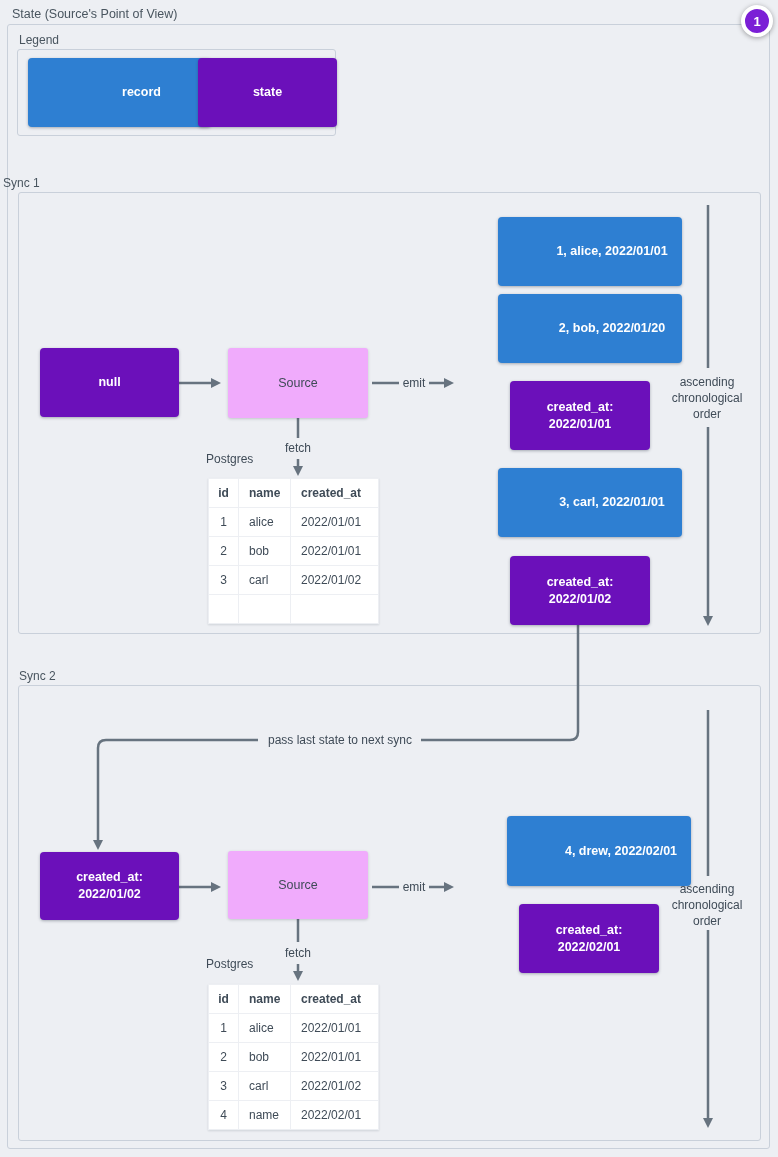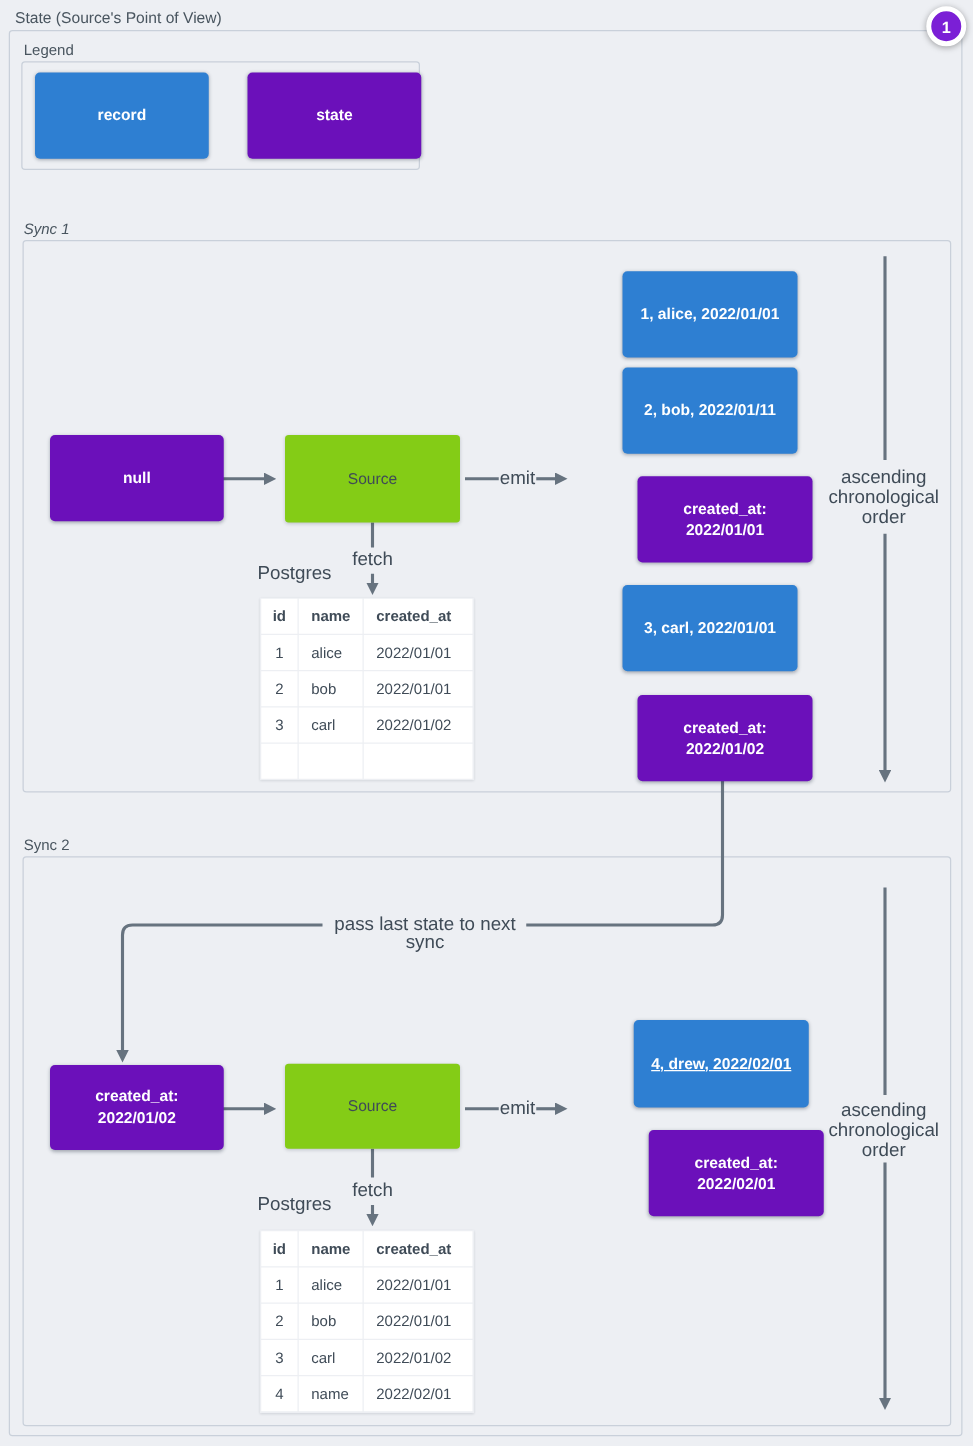--- a/index.html
+++ b/index.html
@@ -19,29 +19,29 @@
     color:var(--text-dark,#3f4b57);
   }
   .frame{position:absolute;border:1px solid var(--frame-border,#c9d0da);border-radius:3px;}
   .flabel{position:absolute;font-size:12px;color:#49555f;white-space:nowrap;line-height:14px;}
   .box{
     position:absolute;border-radius:4px;display:flex;flex-direction:column;
     align-items:center;justify-content:center;text-align:center;
     font-size:12.5px;font-weight:bold;color:#fff;line-height:17px;
     box-shadow:0 1px 3px rgba(30,40,60,.35);
   }
-  .record{background:var(--record-blue,#2e7fd2);}
+  .record{background:var(--record-blue,#2e7fd2);padding-left:44px;}
   .state{background:var(--state-purple,#6b10ba);margin-left:12px;}
   .source{
-    position:absolute;background:#84cc16;color:var(--text-dark,#3f4b57);
+    position:absolute;background:#f0abfc;color:var(--text-dark,#3f4b57);
     font-weight:normal;font-size:12.5px;border-radius:3px;
     display:flex;align-items:center;justify-content:center;
     box-shadow:0 1px 3px rgba(30,40,60,.22);
   }
-  .note{position:absolute;font-size:15px;color:var(--text-dark,#3f4b57);line-height:14px;}
+  .note{position:absolute;font-size:12px;color:var(--text-dark,#3f4b57);line-height:14px;}
   .center{text-align:center;}
   .order-note{width:90px;line-height:16px;text-align:center;}
   table.db{
     position:absolute;border-collapse:separate;border-spacing:1px;table-layout:fixed;
     box-shadow:0 1px 2px rgba(30,40,60,.14);
   }
   table.db th,table.db td{
     background:#fff;height:28px;font-size:12px;padding:0 4px 0 10px;
     text-align:left;color:var(--text-dark,#3f4b57);overflow:hidden;white-space:nowrap;
   }
@@ -67,21 +67,21 @@
 
 <div class="flabel" style="left:19px;top:33px;">Legend</div>
 <div class="frame" style="left:17px;top:49px;width:317px;height:85px;"></div>
 <div class="box record" style="left:28px;top:58px;width:139px;height:69px;">
   <span>record</span>
 </div>
 <div class="box state" style="left:186px;top:58px;width:139px;height:69px;">
   <span>state</span>
 </div>
 
-<div class="flabel" style="left:19px;top:176px;font-style:italic;">Sync 1</div>
+<div class="flabel" style="left:3px;top:176px;">Sync 1</div>
 <div class="frame" style="left:18px;top:192px;width:741px;height:440px;"></div>
 
 <div class="flabel" style="left:19px;top:669px;">Sync 2</div>
 <div class="frame" style="left:18px;top:685px;width:741px;height:454px;"></div>
 
 <svg class="overlay" width="778" height="1157" viewBox="0 0 778 1157">
   <defs>
     <marker id="ah" viewBox="0 0 10 10" refX="4" refY="5" markerWidth="10" markerHeight="10" markerUnits="userSpaceOnUse" orient="auto">
       <path d="M0,0 L10,5 L0,10 Z"></path>
     </marker>
@@ -115,21 +115,21 @@
 </div>
 <div class="note center" style="left:396px;top:376px;width:36px;">emit</div>
 <div class="note center" style="left:272px;top:441px;width:52px;">fetch</div>
 <div class="note" style="left:206px;top:452px;">Postgres</div>
 <div class="note order-note" style="left:662px;top:374px;">ascending chronological order</div>
 
 <div class="box record" style="left:498px;top:217px;width:140px;height:69px;">
   <span>1, alice, 2022/01/01</span>
 </div>
 <div class="box record" style="left:498px;top:294px;width:140px;height:69px;">
-  <span>2, bob, 2022/01/11</span>
+  <span>2, bob, 2022/01/20</span>
 </div>
 <div class="box state" style="left:498px;top:381px;width:140px;height:69px;">
   <span>created_at:</span>
   <span>2022/01/01</span>
 </div>
 <div class="box record" style="left:498px;top:468px;width:140px;height:69px;">
   <span>3, carl, 2022/01/01</span>
 </div>
 <div class="box state" style="left:498px;top:556px;width:140px;height:69px;">
   <span>created_at:</span>
@@ -178,21 +178,21 @@
   <span>2022/01/02</span>
 </div>
 <div class="source" style="left:228px;top:851px;width:140px;height:68px;">
   <span>Source</span>
 </div>
 <div class="note center" style="left:396px;top:880px;width:36px;">emit</div>
 <div class="note center" style="left:272px;top:946px;width:52px;">fetch</div>
 <div class="note" style="left:206px;top:957px;">Postgres</div>
 <div class="note order-note" style="left:662px;top:881px;">ascending chronological order</div>
 
-<div class="box record" style="left:507px;top:816px;width:140px;height:70px;text-decoration:underline;">
+<div class="box record" style="left:507px;top:816px;width:140px;height:70px;">
   <span>4, drew, 2022/02/01</span>
 </div>
 <div class="box state" style="left:507px;top:904px;width:140px;height:69px;">
   <span>created_at:</span>
   <span>2022/02/01</span>
 </div>
 
 <table class="db" style="left:208px;top:984px;width:171px;">
   <colgroup>
       <col style="width:29px">

